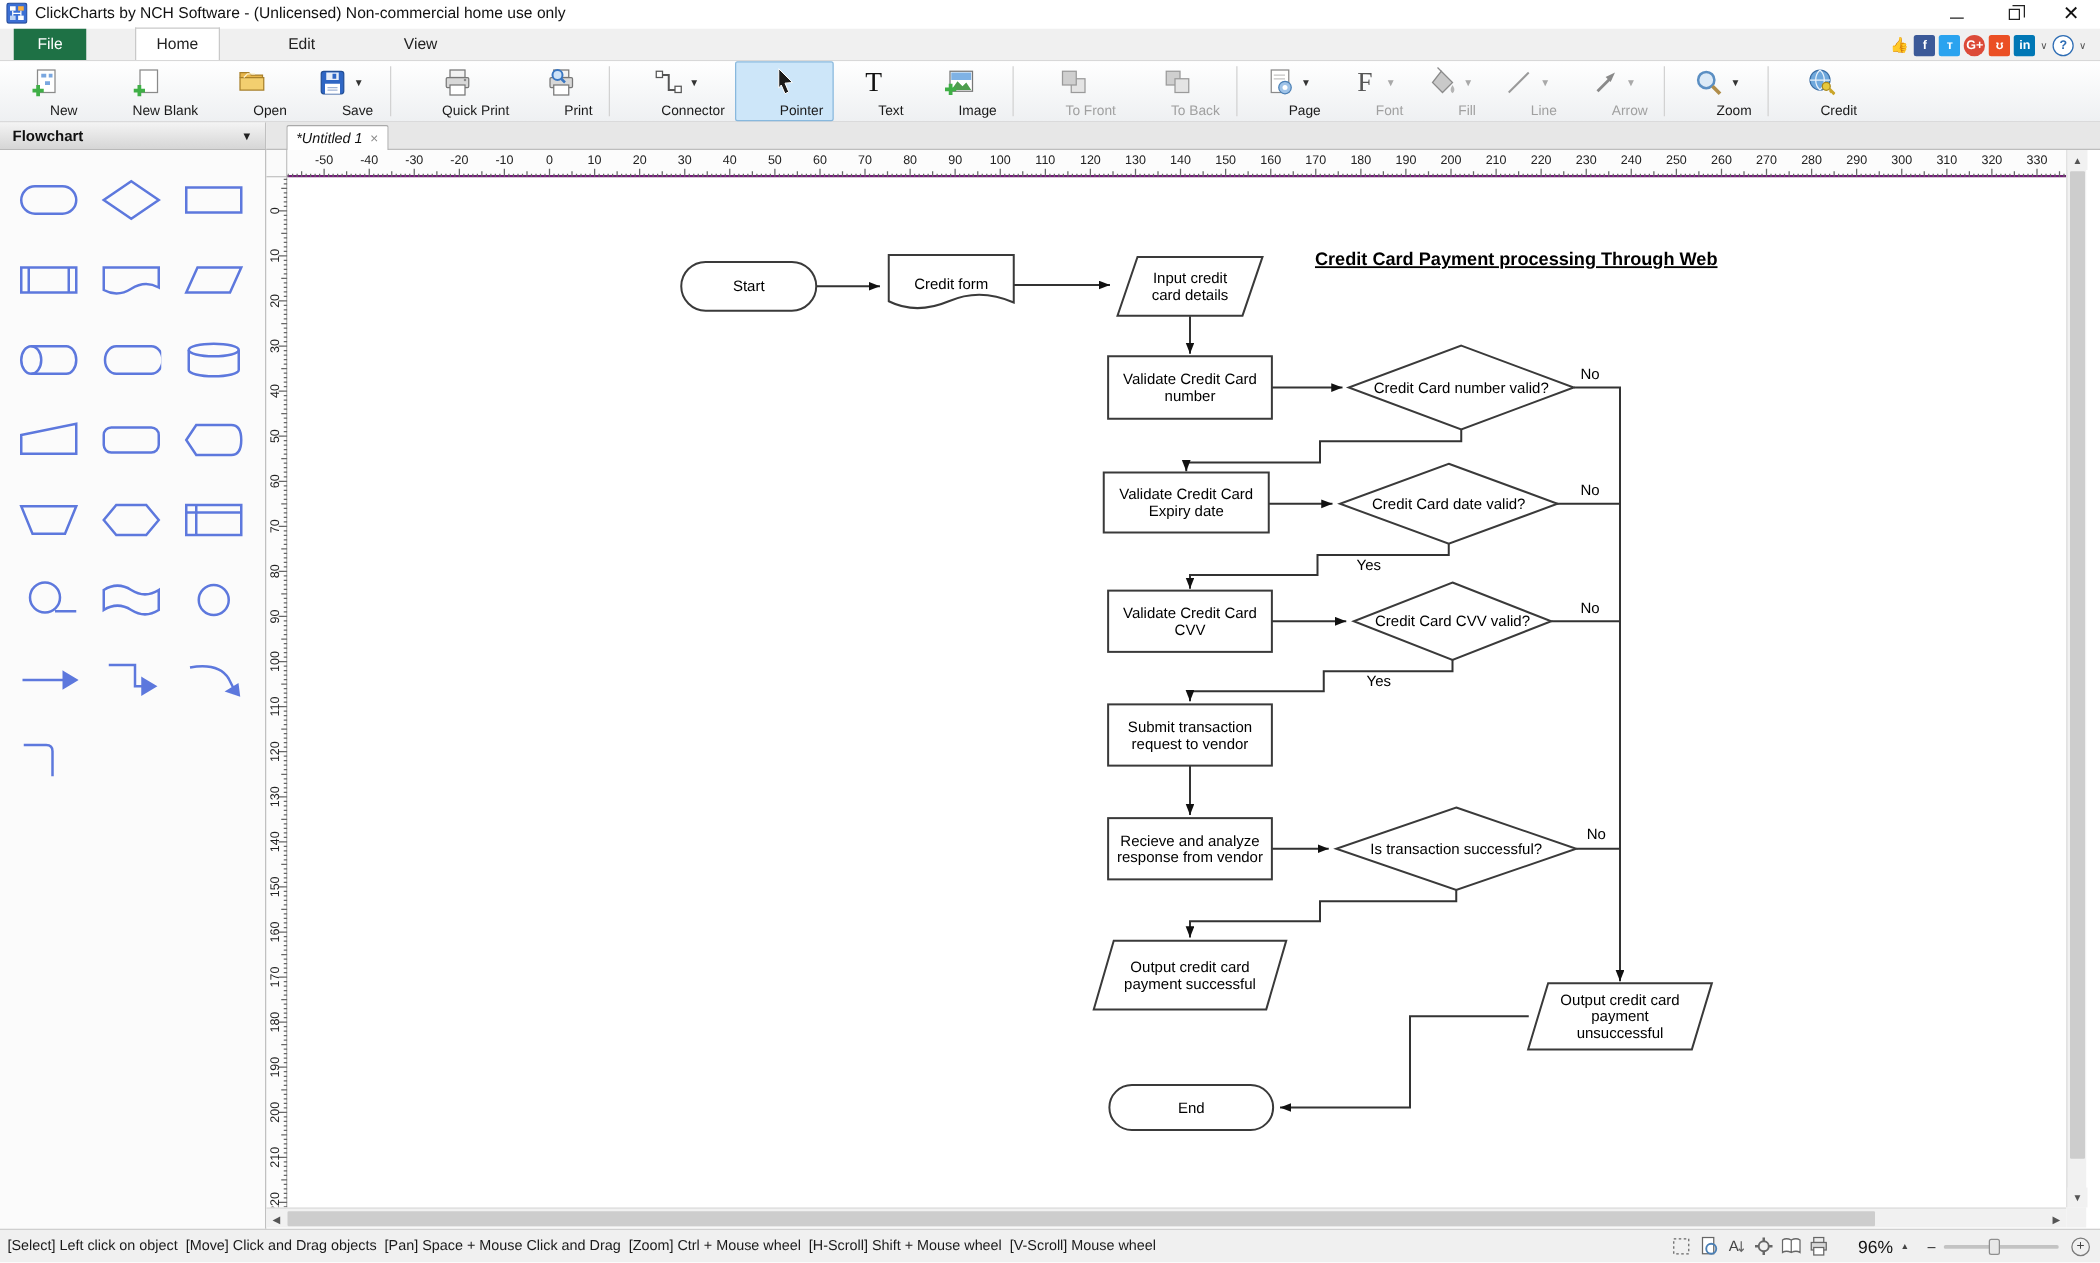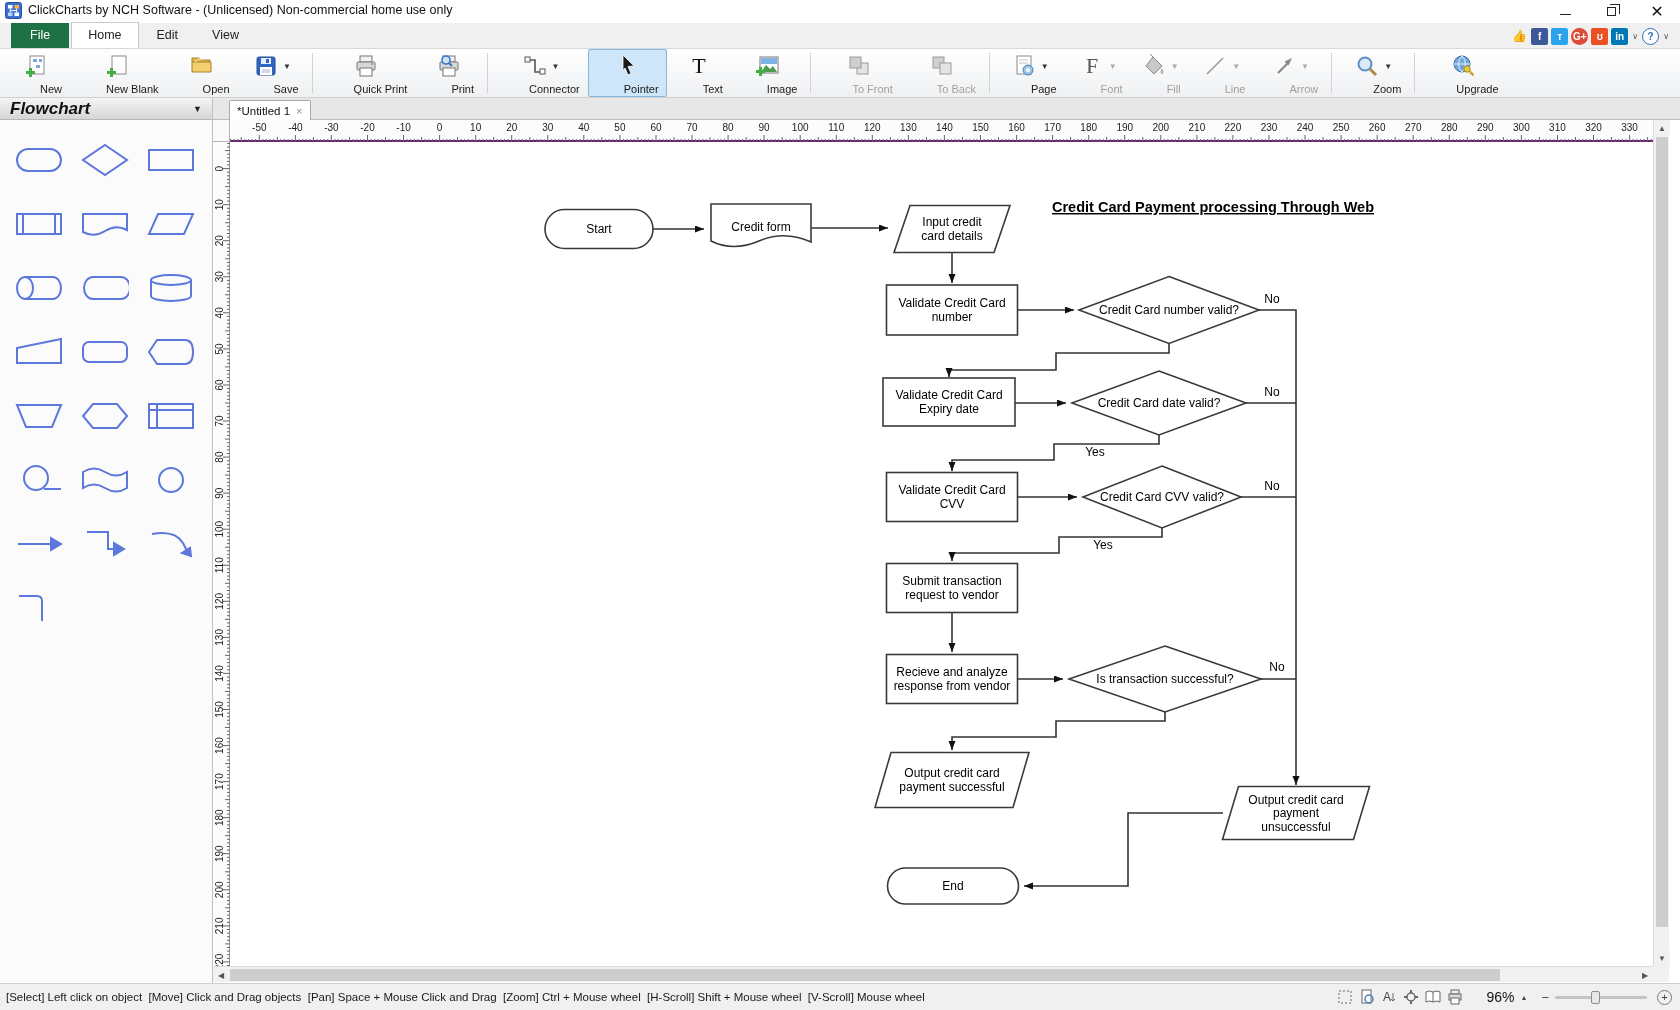--- a/index.html
+++ b/index.html
@@ -11,21 +11,21 @@
   #app-icon { width:17px; height:17px; margin:0 6px 0 5px; }
   #window-title { font-size:12.5px; color:#111; }
   #win-controls { position:absolute; right:0; top:0; height:23px; display:flex; }
   .win-btn { width:46px; height:23px; display:flex; align-items:center; justify-content:center; cursor:default; }
   .glyph-min { width:11px; border-bottom:1.5px solid #222; height:6px; }
   .glyph-max { width:9px; height:9px; border:1.2px solid #222; position:relative; }
   .glyph-max:before { content:""; position:absolute; left:2px; top:-4px; width:9px; height:9px; border:1.2px solid #222; border-left:none; border-bottom:none; }
   .glyph-close { font-size:16px; line-height:16px; color:#111; }
 
   
-  #menubar { position:absolute; left:0; top:23px; width:1680px; height:26px; background:#f0f0f0; border-bottom:1px solid #d8d8d8; display:flex; align-items:flex-end; }
+  #menubar { position:absolute; left:0; top:23px; width:1680px; height:26px; background:#f0f0f0; border-bottom:1px solid #d8d8d8; display:flex; align-items:flex-end;gap:37px; }
   .menu-tab { font-size:12.5px; padding:5px 16px 6px 16px; margin-right:2px; color:#222; }
   .menu-tab.file { background:#1e7145; color:#fff; margin-left:11px; padding:5px 19px 6px 19px; }
   .menu-tab.active { background:#fff; border:1px solid #c9c9c9; border-bottom:none; }
   #menu-right { position:absolute; right:10px; top:3px; height:20px; display:flex; align-items:center; gap:3px; }
   .soc { width:17px; height:17px; border-radius:2px; display:flex; align-items:center; justify-content:center; color:#fff; font-size:10px; font-weight:bold; }
   .soc.round { border-radius:50%; }
   .mini-caret { font-size:8px; color:#555; padding:0 1px; }
 
   
   #toolbar { position:absolute; left:0; top:49px; width:1680px; height:49px; background:linear-gradient(#ffffff,#eef0f2); border-bottom:1px solid #d0d0d0; display:flex; align-items:stretch; padding-left:4px; }
@@ -33,24 +33,24 @@
   .tb-btn .ico-row { display:flex; align-items:center; height:28px; }
   .tb-btn .tb-label { font-size:11px; color:#1a1a1a; white-space:nowrap;margin-left:28px; }
   .tb-btn.disabled .tb-label { color:#a0a0a0; }
   .tb-btn.active { background:#cde6f9; border:1px solid #88b8dd; }
   .tb-caret { font-size:8px; color:#333; margin-left:4px; }
   .tb-btn.disabled .tb-caret { color:#a9a9a9; }
   .tb-sep { width:1px; background:#d2d2d2; margin:4px 5px; }
 
   
   #panel-header { position:absolute; left:0; top:98px; width:213px; height:22px; background:linear-gradient(#f4f4f4,#d6d6d6); border-bottom:1px solid #b9b9b9; border-right:1px solid #c0c0c0; display:flex; align-items:center; }
-  #panel-header .pt { font-weight:bold; font-size:17px; margin-left:10px;font-style:italic; }
+  #panel-header .pt { font-weight:bold; font-size:12px; margin-left:10px; }
   #panel-header .ph-caret { position:absolute; right:10px; font-size:9px; color:#222; }
   #tabstrip { position:absolute; left:213px; top:98px; width:1467px; height:22px; background:#e7e7e7; border-bottom:1px solid #bdbdbd; }
-  #doc-tab { position:absolute; left:16px; top:2px; height:20px; background:#fff; border:1px solid #a9a9a9; border-bottom:none; border-radius:2px 2px 0 0; display:flex; align-items:center; padding:4px 7px; font-size:11.5px; }
+  #doc-tab { position:absolute; left:16px; top:2px; height:20px; background:#fff; border:1px solid #a9a9a9; border-bottom:none; border-radius:2px 2px 0 0; display:flex; align-items:center; padding:4px 7px; font-size:11.5px;font-style:italic; }
   #doc-tab .tab-close { margin-left:6px; color:#8a8a8a; font-size:11px; }
 
   
   #corner { position:absolute; left:213px; top:120px; width:17px; height:22px; background:#fafafa; border-right:1px solid #b5b5b5; border-bottom:1px solid #b5b5b5; }
   #hruler { position:absolute; left:230px; top:120px; width:1423px; height:22px; background:#fcfcfc; border-bottom:2px solid #701a75; }
   #vruler { position:absolute; left:213px; top:142px; width:17px; height:824px; background:#fcfcfc; border-right:1px solid #9a9a9a; }
 
   
   #sidebar { position:absolute; left:0; top:120px; width:213px; height:864px; background:#fbfbfb; border-right:1px solid #c0c0c0; overflow:hidden; }
   #shape-grid { display:grid; grid-template-columns:repeat(3,66px); padding:8px 0 0 6px; grid-auto-rows:64px; }
@@ -323,21 +323,21 @@
     <div class="tb-sep"></div>
     <div class="tb-btn">
       <div class="ico-row">
         <svg width="26" height="26" viewBox="0 0 26 26">
           <circle cx="12" cy="11" r="8" fill="#6fa8dc" stroke="#3b6ea5"></circle>
           <path d="M4,11 h16 M12,3 a11,11 0 0 1 0,16 M12,3 a11,11 0 0 0 0,16" stroke="#e8f1fa" fill="none" stroke-width="1"></path>
           <circle cx="17" cy="16" r="3.2" fill="#e7c93c" stroke="#a8871d"></circle>
           <path d="M19.5,18 l4,4 m-1.5,-1 l1.5,1.5 m-3.5,-3 l1.5,1.5" stroke="#caa52a" stroke-width="2"></path>
         </svg>
       </div>
-      <div class="tb-label">Upgrade</div>
+      <div class="tb-label">Credit</div>
     </div>
   </div>
 
 <div id="panel-header">
   <span class="pt">Flowchart</span>
   <span class="ph-caret">▼</span>
 </div>
 
 <div id="tabstrip">
   <div id="doc-tab">

